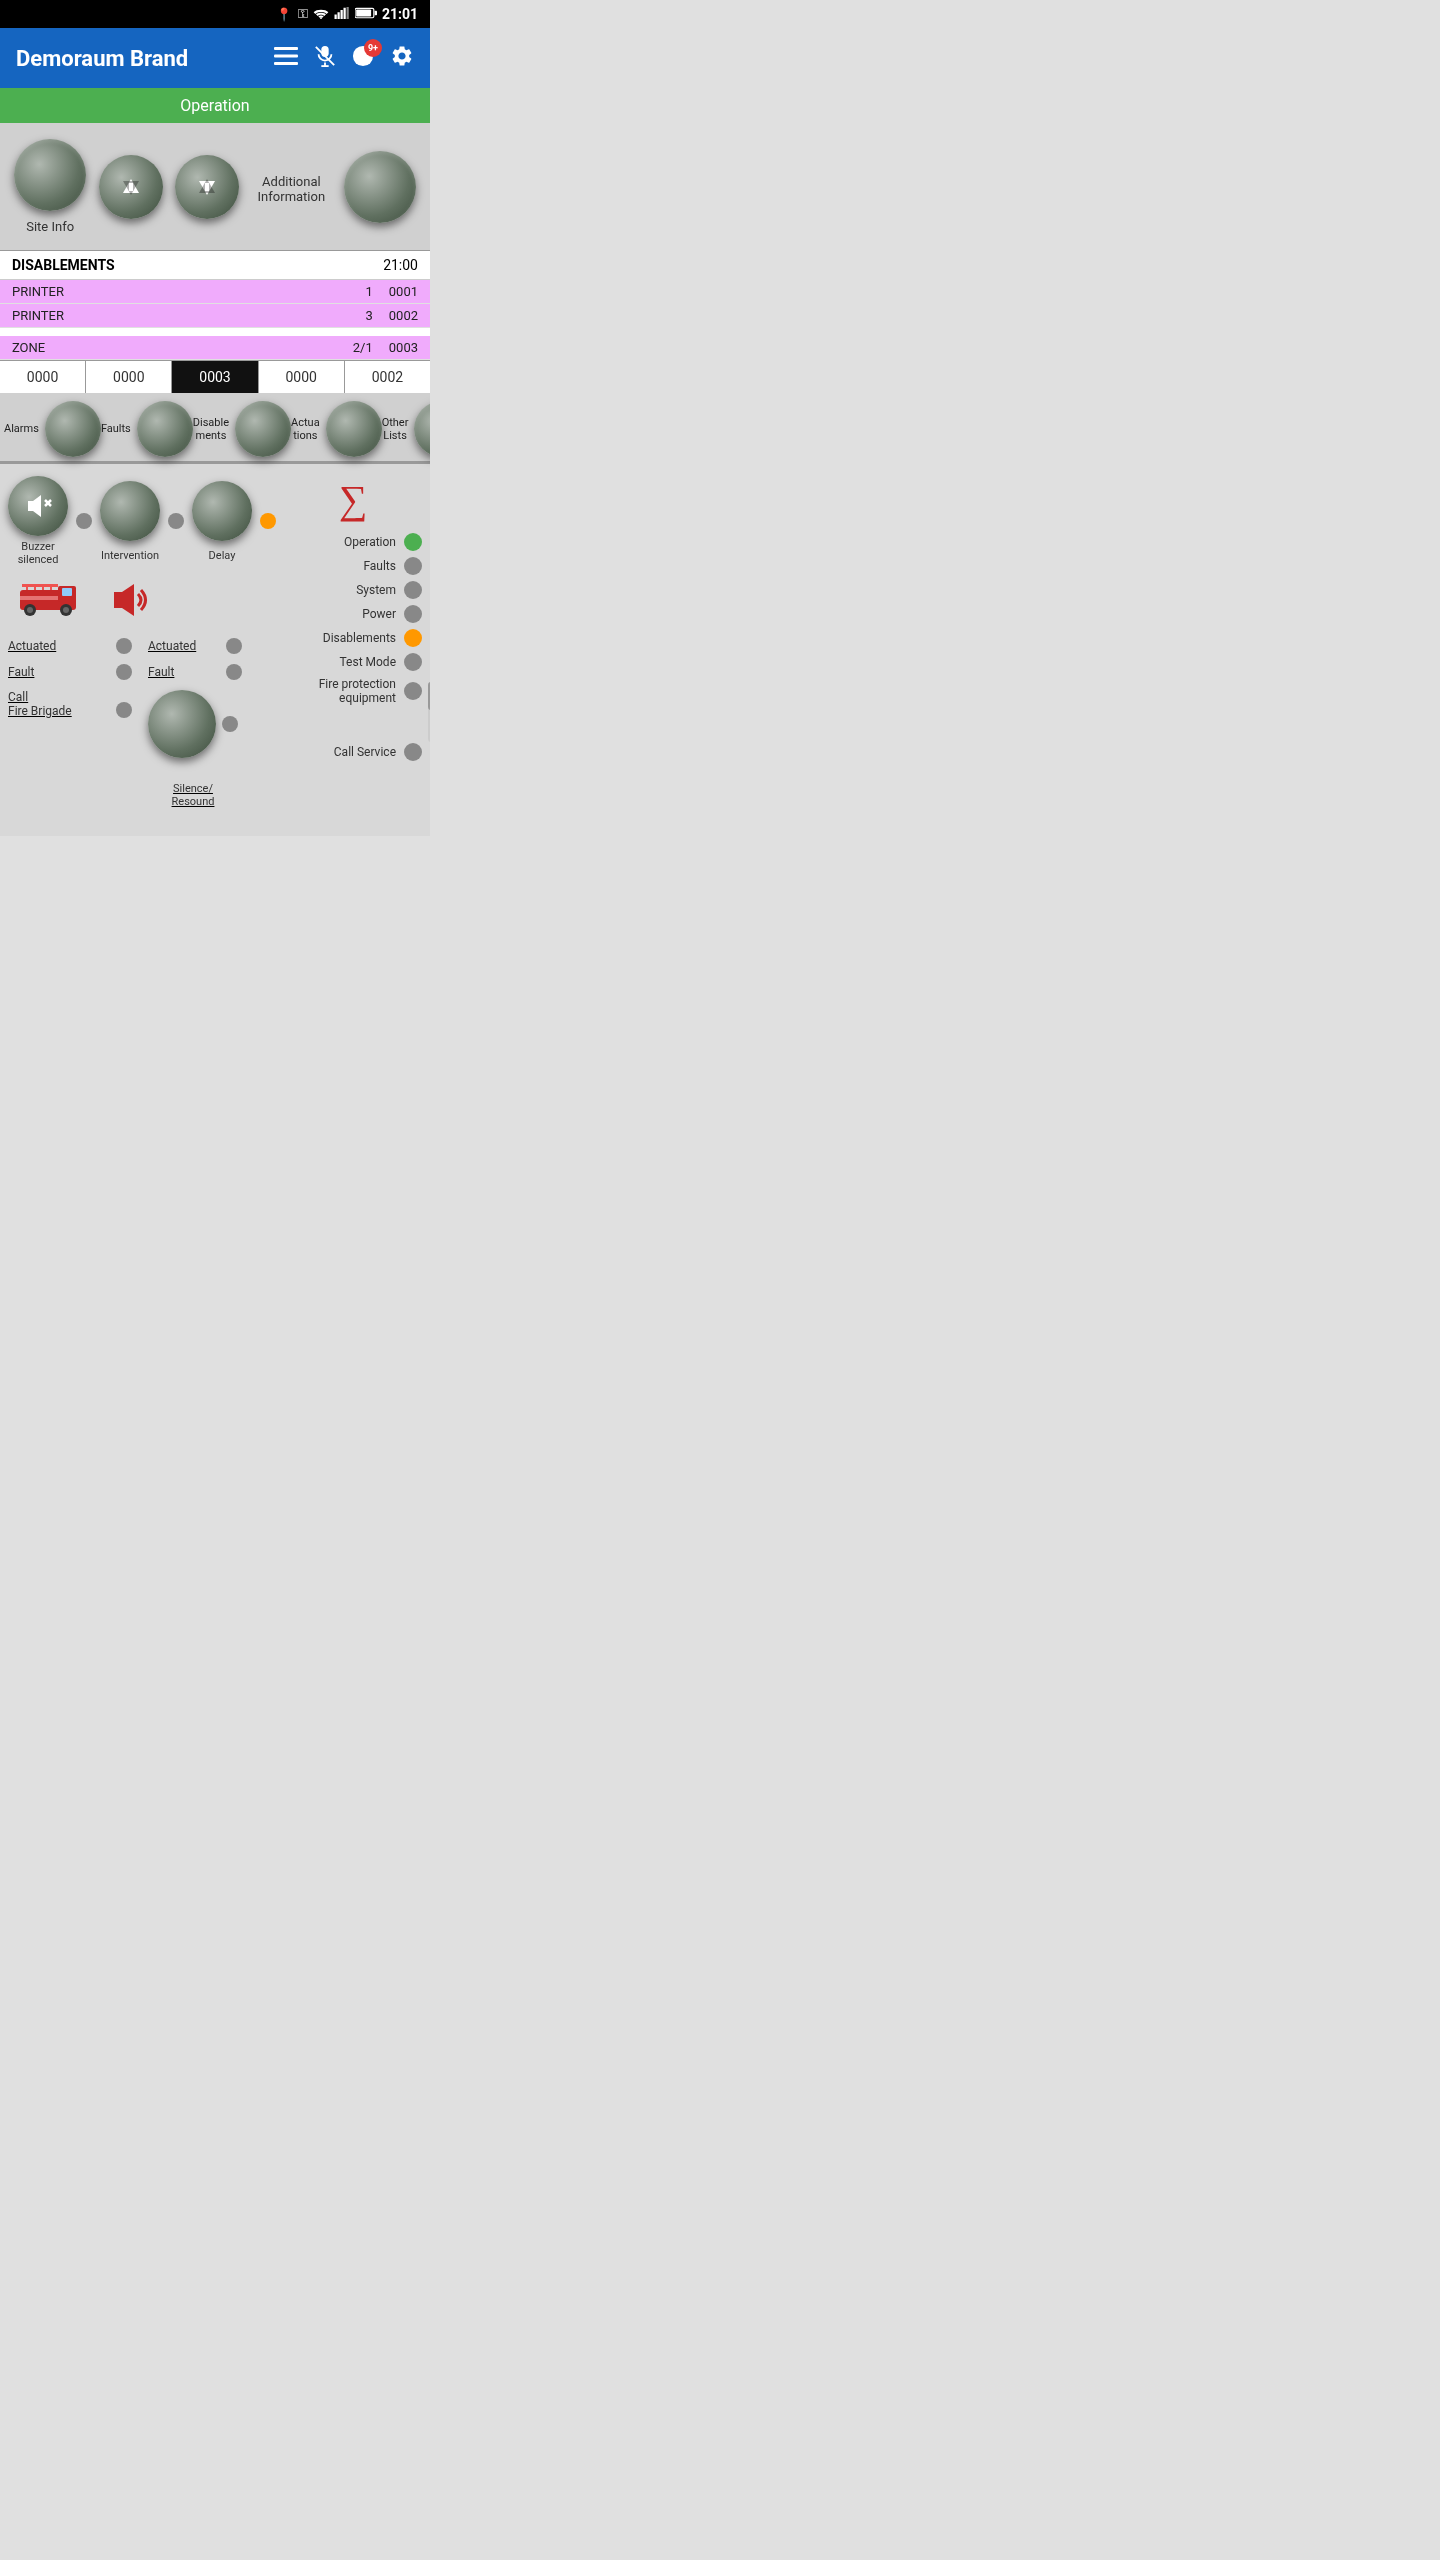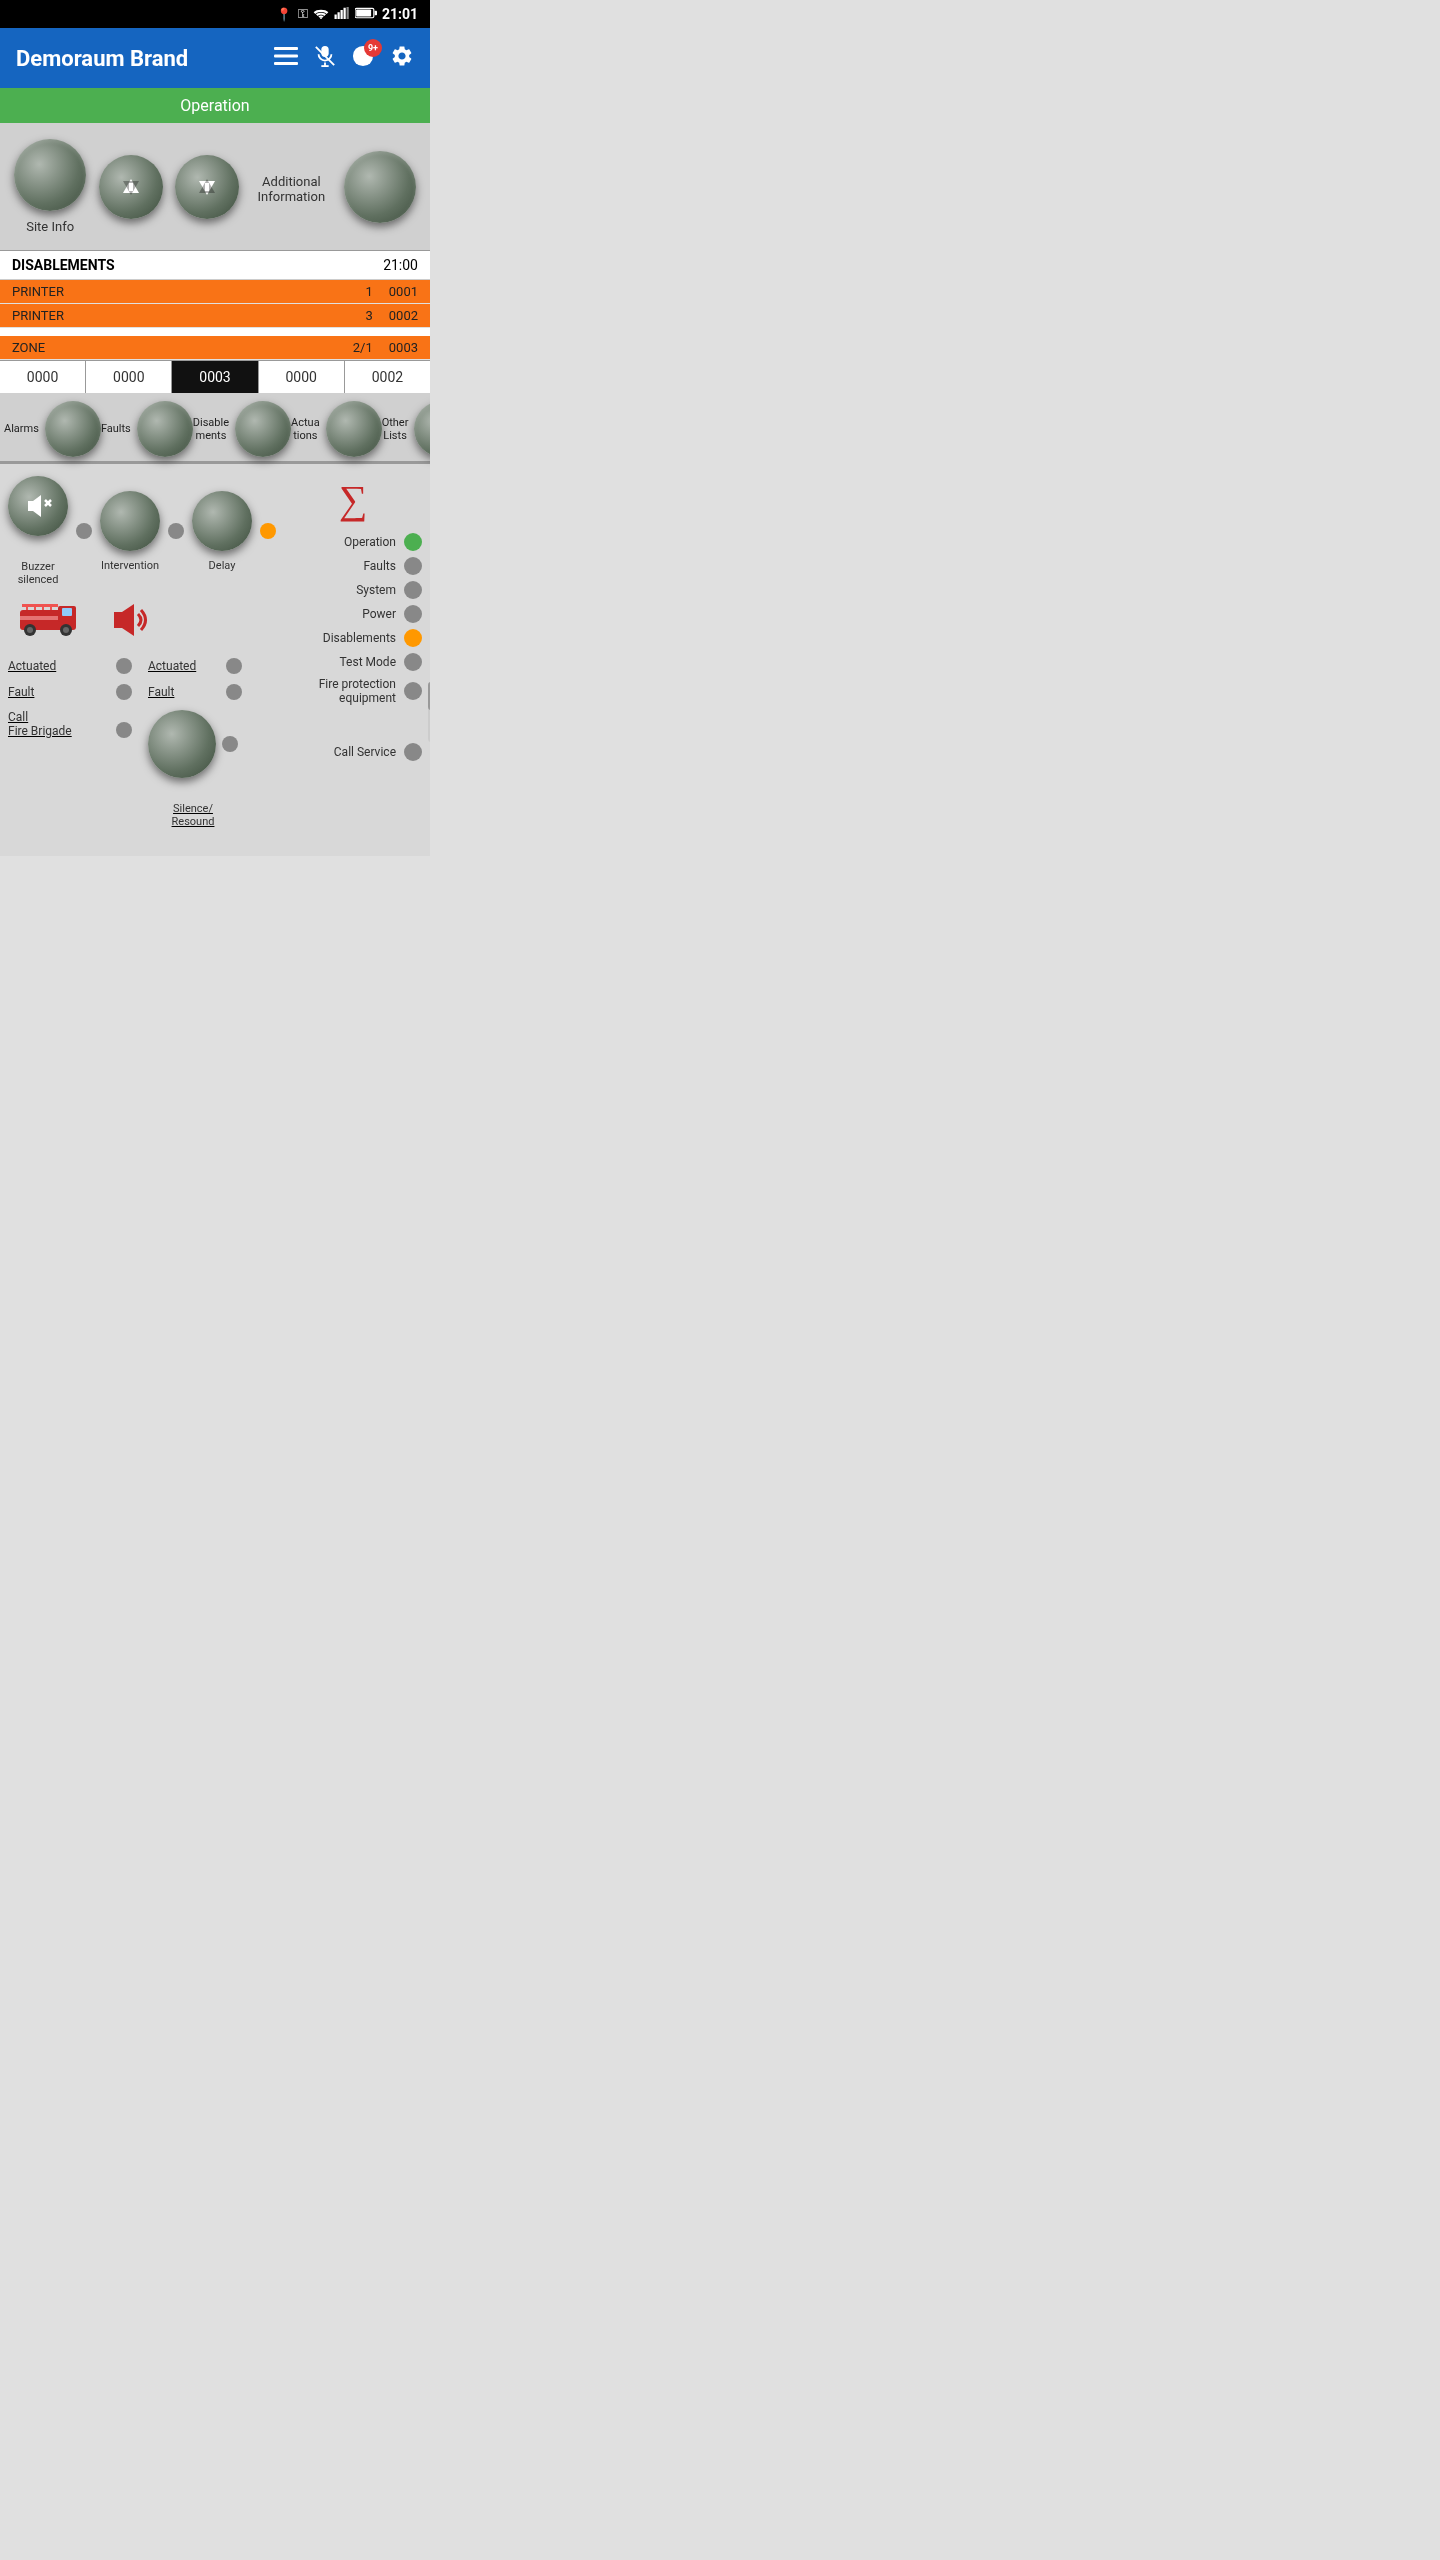--- a/index.html
+++ b/index.html
@@ -137,21 +137,21 @@
       padding: 6px 12px;
       background: #fff;
       border-bottom: 1px solid #ccc;
     }
     .table-row {
       display: flex;
       justify-content: space-between;
       align-items: center;
       padding: 4px 12px;
       border-bottom: 1px solid #e0e0e0;
-      background: #f97316;
+      background: #f0abfc;
     }
     .table-row-label { font-size: 13px; color: #222; }
     .table-row-values { font-size: 13px; color: #222; display: flex; gap: 16px; }
     .table-row-empty { height: 8px; background: #fff; }
 
     
     .number-row {
       display: flex;
       background: #fff;
     }
@@ -384,21 +384,21 @@
 <div class="section-divider"></div>
 
 <div class="bottom-section">
 
   <div style="display:flex; gap:0; margin-bottom:16px; align-items:flex-start;">
 
     <div style="flex:1; display:flex; flex-direction:column; gap:12px;">
 
       <div style="display:flex; align-items:center; gap:8px;">
 
-        <div style="display:flex; flex-direction:column; align-items:center; gap:20px;justify-content:center;">
+        <div style="display:flex; flex-direction:column; align-items:center; gap:0;justify-content:center;">
           <div style="width:60px; height:60px; border-radius:50%; background:radial-gradient(circle at 35% 35%, #b0b8b0, #607060 60%, #3a4a3a); box-shadow:0 4px 8px rgba(0,0,0,0.5); display:flex; align-items:center; justify-content:center; cursor:pointer;">
 
             <svg width="30" height="30" viewBox="0 0 30 30" fill="white">
               <polygon points="5,10 5,20 10,20 18,26 18,4 10,10"></polygon>
               <line x1="22" y1="9" x2="28" y2="15" stroke="white" stroke-width="2.5"></line>
               <line x1="28" y1="9" x2="22" y2="15" stroke="white" stroke-width="2.5"></line>
             </svg>
           </div>
           <div class="knob-label" style="font-size:11px; white-space:pre-line;">Buzzer
 silenced</div>

